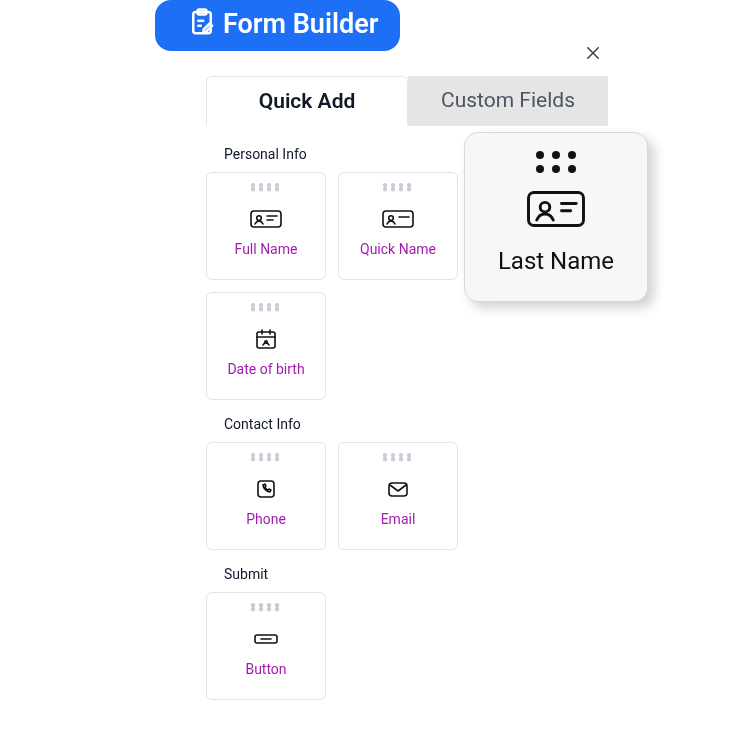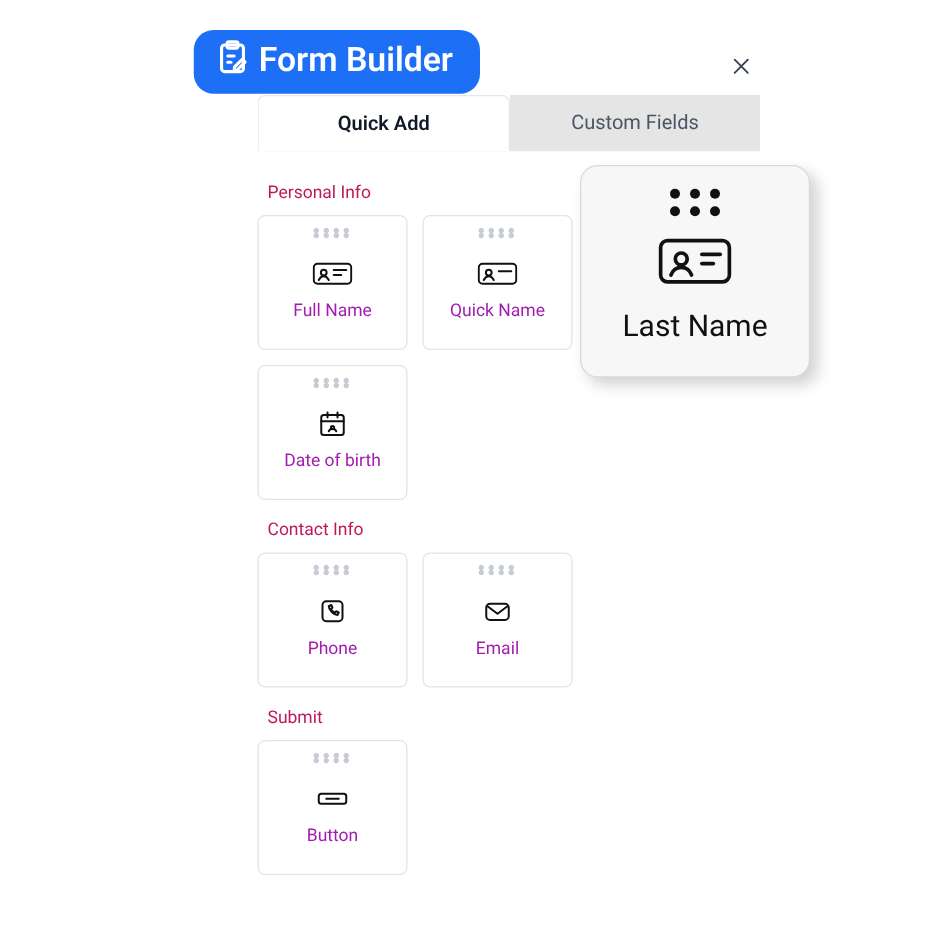--- a/index.html
+++ b/index.html
@@ -10,26 +10,26 @@
     background: #fff;
     font-family: -apple-system, BlinkMacSystemFont, "Segoe UI", Roboto, Arial, sans-serif;
     color: #1f2937;
     position: relative;
     overflow: hidden;
   }
 
   
   .badge {
     position: absolute;
-    top: 24px;
+    top: 0;
     left: 155px;
     background: #1d6ff6;
     color: #fff;
     border-radius: 16px;
-    padding: 7px 22px 9px 16px;
+    padding: 7px 22px 9px 32px;
     display: flex;
     align-items: center;
     gap: 6px;
     font-size: 27px;
     font-weight: 600;
     line-height: 1;
   }
   .badge svg { width: 30px; height: 30px; }
 
   .close-x {
@@ -48,21 +48,21 @@
     top: 76px;
     left: 206px;
     width: 402px;
     display: flex;
     border-bottom: 1px solid #e5e7eb;
   }
   .tab {
     flex: 1;
     text-align: center;
     padding: 12px 0;
-    font-size: 16px;
+    font-size: 21px;
     color: #4b5563;
     cursor: pointer;
   }
   .tab.active {
     background: #fff;
     color: #111827;
     font-weight: 600;
     border: 1px solid #e5e7eb;
     border-bottom: 1px solid #fff;
     border-radius: 6px 6px 0 0;
@@ -74,22 +74,22 @@
 
   .panel {
     position: absolute;
     top: 132px;
     left: 206px;
     width: 402px;
   }
 
   .section-title {
     font-size: 14px;
-    color: #be185d;
-    margin: 16px 0 10px 8px;
+    color: #0f172a;
+    margin: 16px 0 10px 18px;
   }
   .section-title.first { margin-top: 14px; }
 
   .grid {
     display: flex;
     flex-wrap: wrap;
     gap: 12px;
   }
 
   .card {

